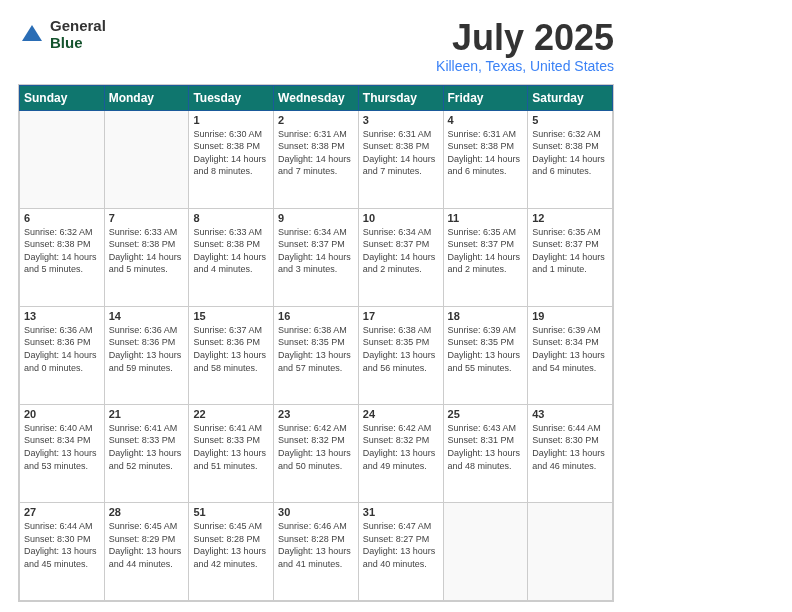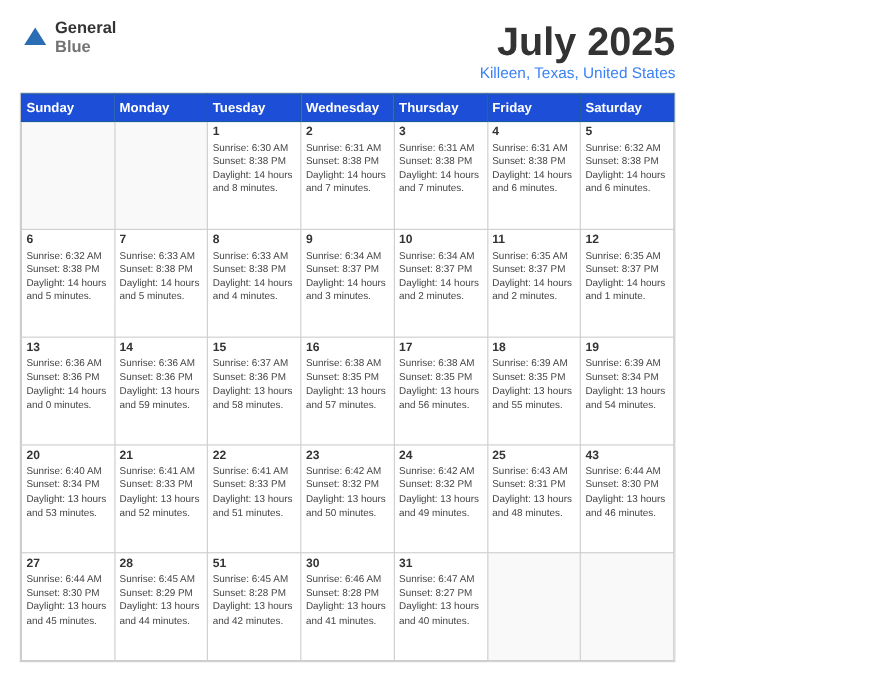--- a/index.html
+++ b/index.html
@@ -34,21 +34,21 @@
       line-height: 1.1;
     }
     .logo-general {
       font-size: 15px;
       font-weight: bold;
       color: #333;
     }
     .logo-blue {
       font-size: 15px;
       font-weight: bold;
-      color: #737373;
+      color: #14532d;
     }
     .logo-icon {
       width: 28px;
       height: 28px;
     }
     .title-block {
       text-align: right;
     }
     .month-title {
       font-size: 36px;
@@ -65,21 +65,21 @@
       border: 1px solid #ccc;
       border-collapse: collapse;
       width: 100%;
     }
     .calendar table {
       width: 100%;
       border-collapse: collapse;
       height: 100%;
     }
     .calendar thead th {
-      background: #1d4ed8;
+      background: #0f766e;
       color: white;
       font-size: 12px;
       font-weight: bold;
       padding: 5px 4px;
       border: 1px solid #1a5a9a;
       text-align: left;
     }
     .calendar tbody td {
       border: 1px solid #ccc;
       vertical-align: top;

